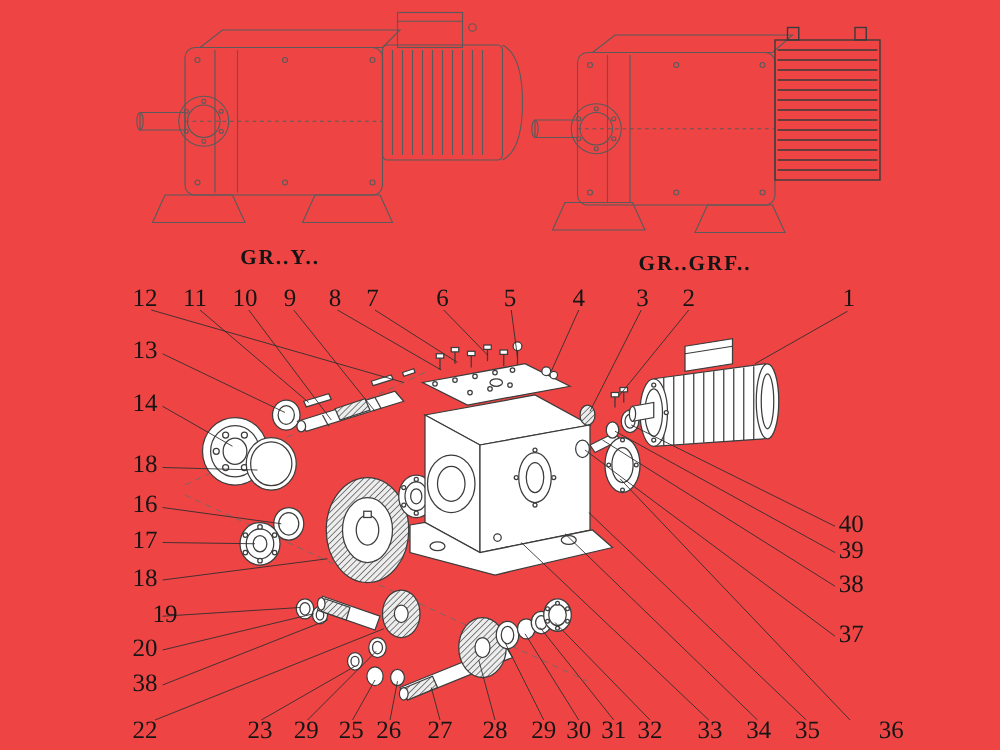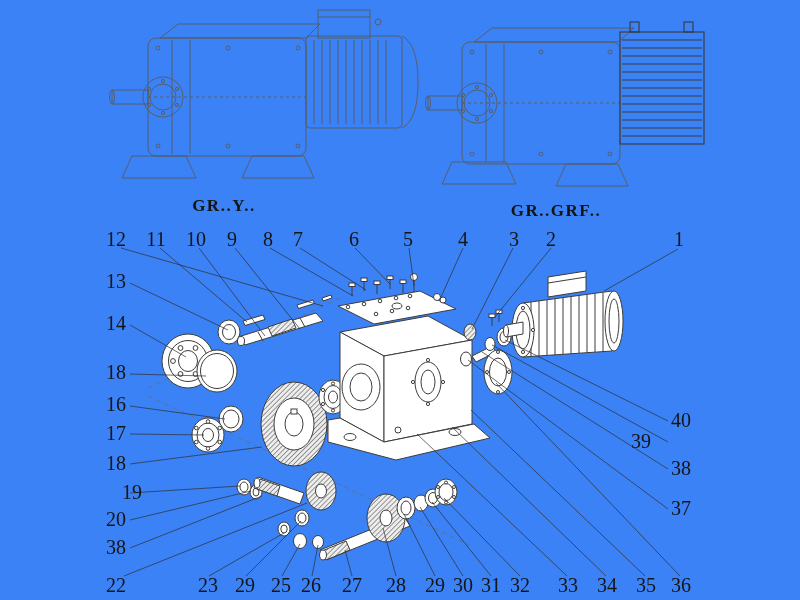--- a/index.html
+++ b/index.html
@@ -1,16 +1,16 @@
 <!DOCTYPE html>
 <html><head>
 <meta charset="utf-8">
 <style>
   html,body{margin:0;padding:0;background:#fff;}
-  .page{position:relative;width:800px;height:600px;background:#3b82f6;overflow:hidden;
+  .page{position:relative;width:800px;height:600px;background:#ef4444;overflow:hidden;
         font-family:"Liberation Serif", serif;}
   .art{position:absolute;left:0;top:0;}
   .fig-label{position:absolute;transform:translate(-50%,-50%);font-weight:bold;
              font-size:17px;letter-spacing:1.5px;color:#141414;white-space:nowrap;}
   .co{position:absolute;transform:translate(-50%,-50%);font-size:20px;color:#151515;}
 </style>
 </head>
 <body>
 
 <div class="page">
@@ -395,21 +395,21 @@
   <span class="co" style="left:311px;top:585px">26</span>
   <span class="co" style="left:352px;top:585px">27</span>
   <span class="co" style="left:396px;top:585px">28</span>
   <span class="co" style="left:435px;top:585px">29</span>
   <span class="co" style="left:463px;top:585px">30</span>
   <span class="co" style="left:491px;top:585px">31</span>
   <span class="co" style="left:520px;top:585px">32</span>
   <span class="co" style="left:568px;top:585px">33</span>
   <span class="co" style="left:607px;top:585px">34</span>
   <span class="co" style="left:646px;top:585px">35</span>
-  <span class="co" style="left:681px;top:585px">36</span>
+  <span class="co" style="left:713px;top:585px">36</span>
 
   <span class="co" style="left:681px;top:420px">40</span>
-  <span class="co" style="left:641px;top:441px">39</span>
+  <span class="co" style="left:681px;top:441px">39</span>
   <span class="co" style="left:681px;top:468px">38</span>
   <span class="co" style="left:681px;top:508px">37</span>
 </div>
 
 </div>
 
 </body></html>

